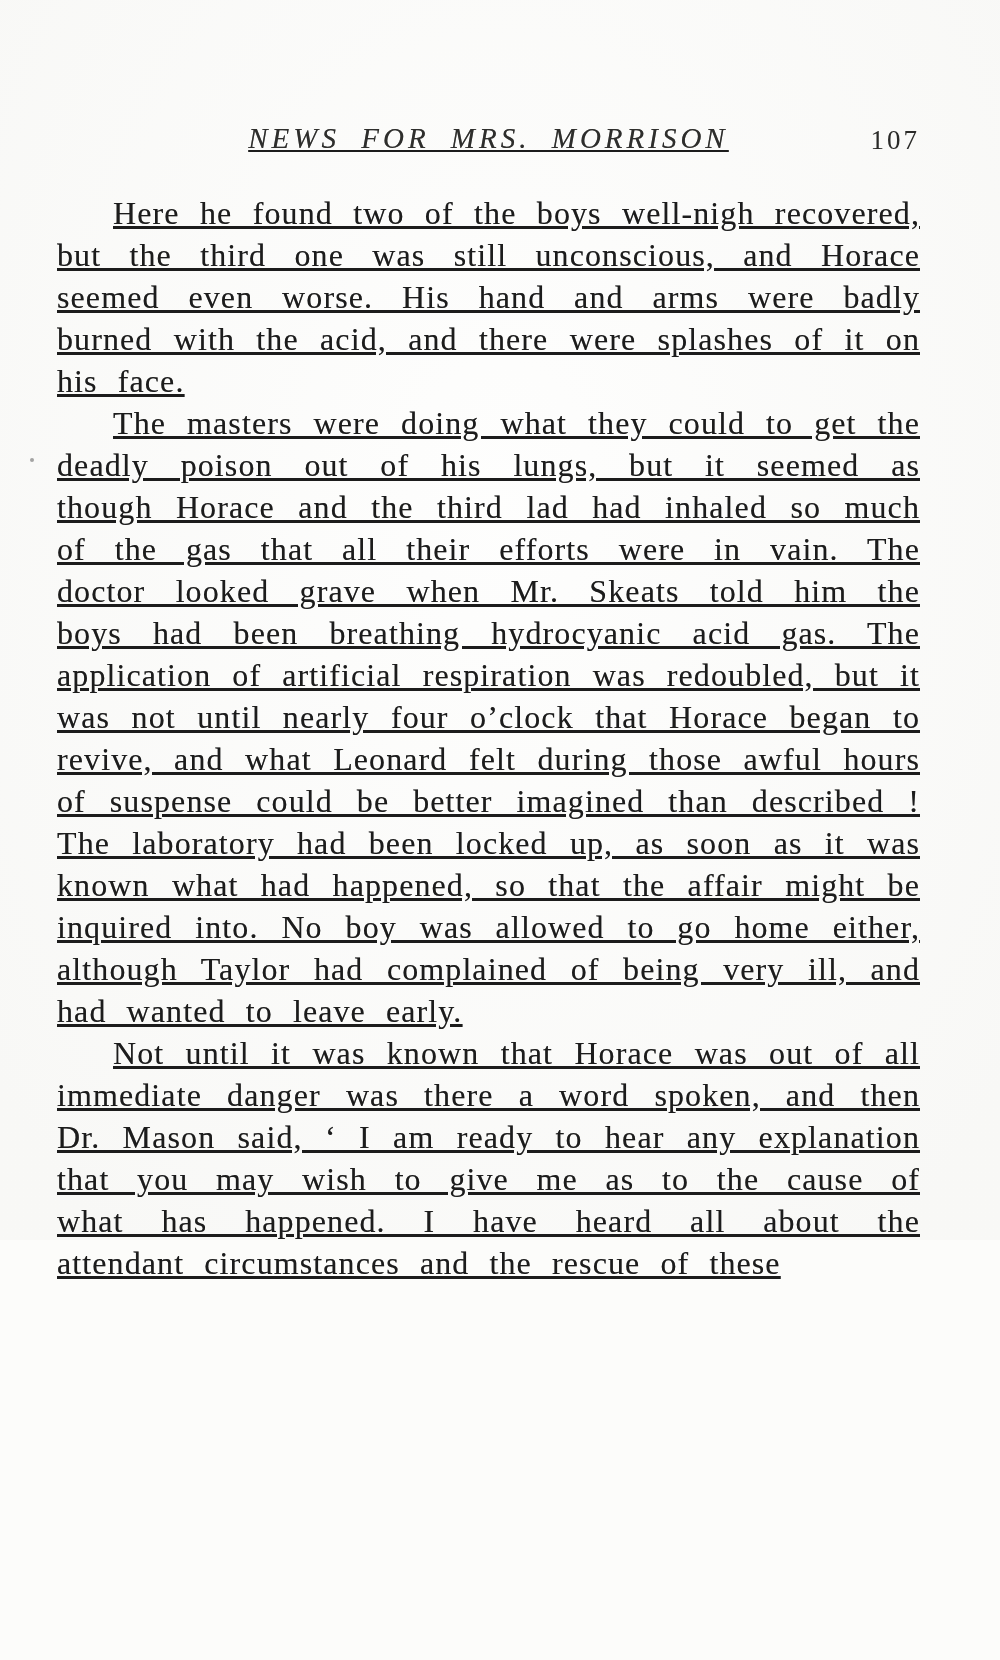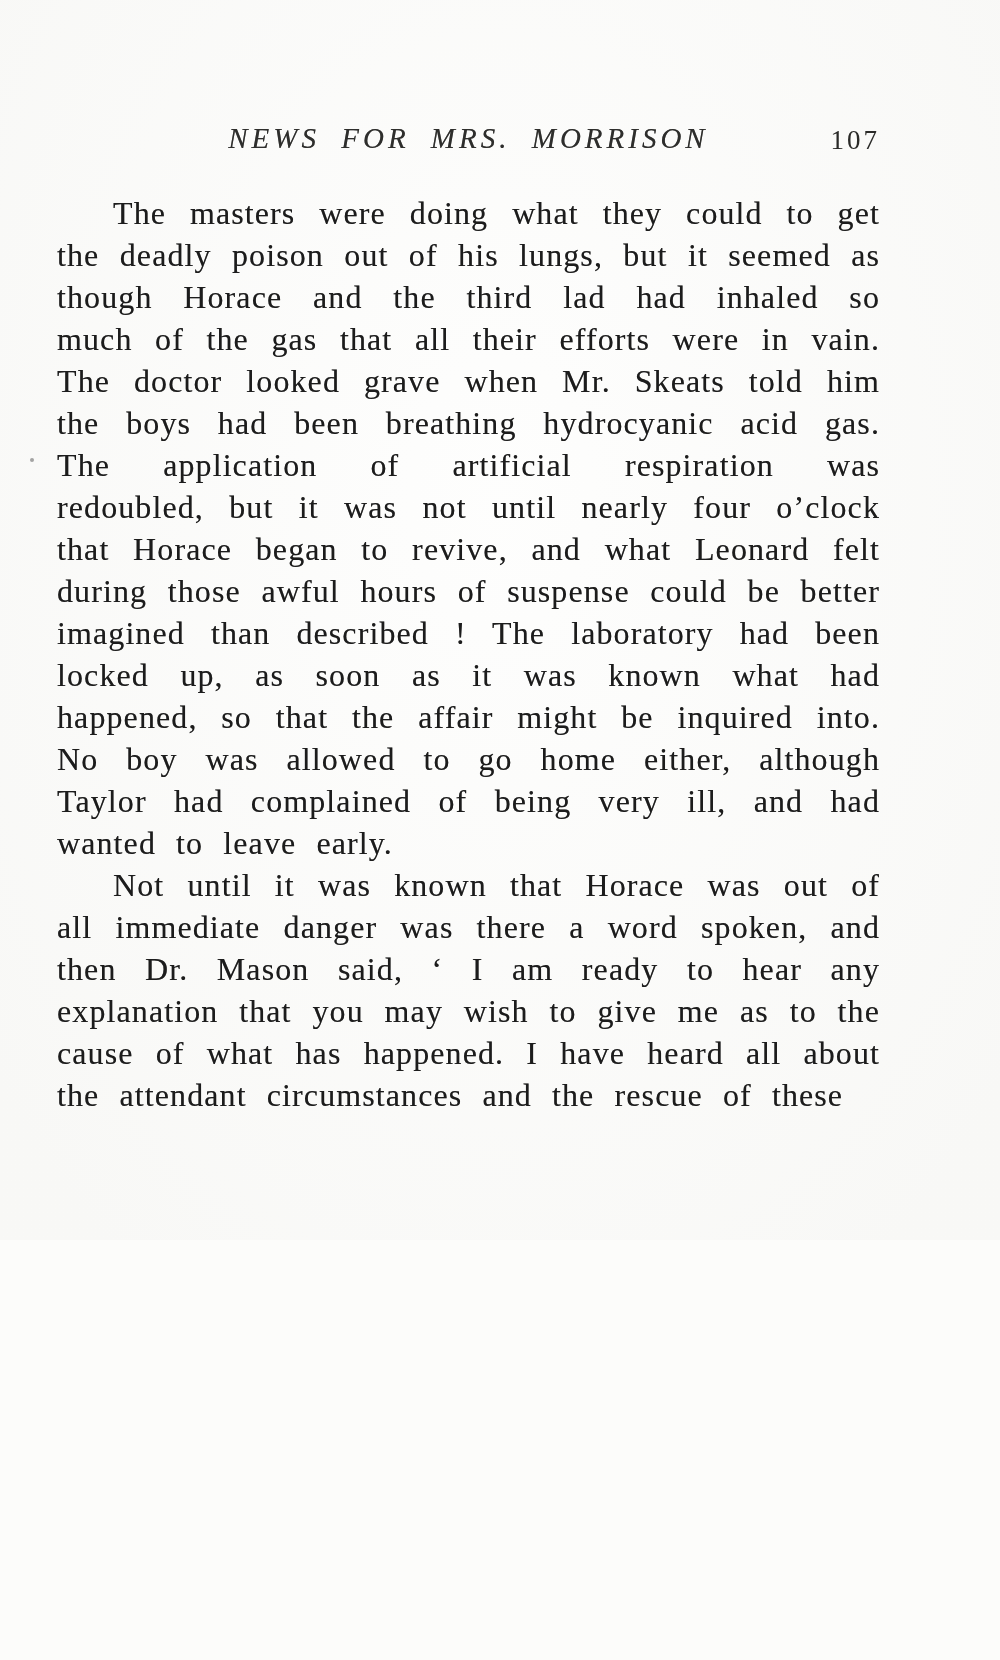--- a/index.html
+++ b/index.html
@@ -11,24 +11,25 @@
     height: 1660px;
     background: #fcfcfa;
     color: #1c1c1c;
     font-family: "Liberation Serif", serif;
     overflow: hidden;
   }
   .page {
     box-sizing: border-box;
     width: 1000px;
     height: 1240px;
-    padding: 122px 120px 50px 57px;
+    padding: 122px 80px 50px 57px;
     background:
       radial-gradient(ellipse at 50% 40%, rgba(255,255,255,0.6), rgba(0,0,0,0.015) 90%),
       #fcfcfa;
+    text-decoration: underline;
   }
   .running-header {
     position: relative;
     height: 44px;
     margin-bottom: 26px;
   }
   .running-title {
     display: block;
     text-align: center;
     font-style: italic;
@@ -72,16 +73,17 @@
 
 <div class="page">
   <span class="scan-dot"></span>
 
   <div class="running-header">
     <span class="running-title">NEWS FOR MRS. MORRISON</span>
     <span class="page-number">107</span>
   </div>
 
   <div class="page-body">
+    <p>Here he found two of the boys well-nigh recovered, but the third one was still unconscious, and Horace seemed even worse. His hand and arms were badly burned with the acid, and there were splashes of it on his face.</p>
     <p>The masters were doing what they could to get the deadly poison out of his lungs, but it seemed as though Horace and the third lad had inhaled so much of the gas that all their efforts were in vain. The doctor looked grave when Mr. Skeats told him the boys had been breathing hydrocyanic acid gas. The application of artificial respiration was redoubled, but it was not until nearly four o’clock that Horace began to revive, and what Leonard felt during those awful hours of suspense could be better imagined than described ! The laboratory had been locked up, as soon as it was known what had happened, so that the affair might be inquired into. No boy was allowed to go home either, although Taylor had complained of being very ill, and had wanted to leave early.</p>
     <p>Not until it was known that Horace was out of all immediate danger was there a word spoken, and then Dr. Mason said, ‘ I am ready to hear any explanation that you may wish to give me as to the cause of what has happened. I have heard all about the attendant circumstances and the rescue of these</p>
   </div>
 </div>
 
 </body></html>

